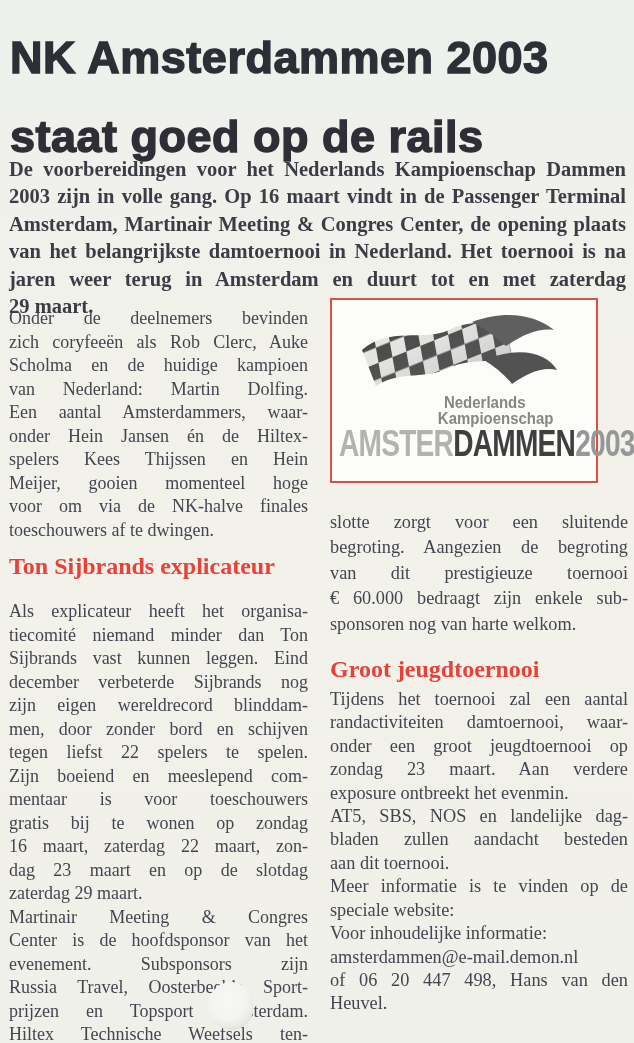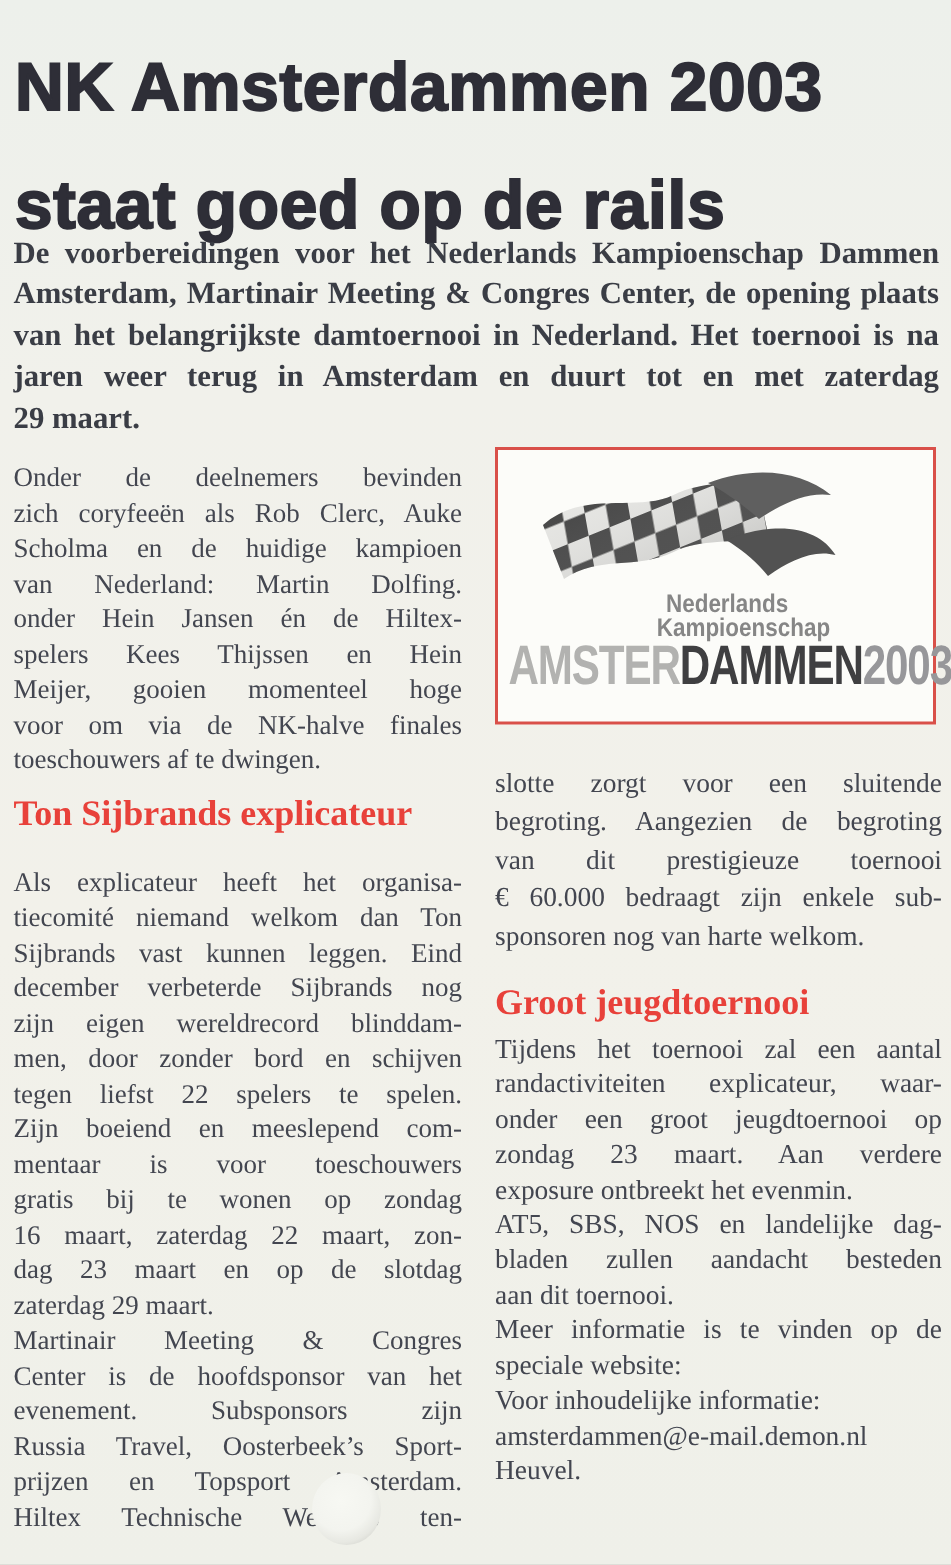--- a/index.html
+++ b/index.html
@@ -33,21 +33,21 @@
     font-size:18.3px; color:#434650; }
   .para-r1 .tline { line-height:25.4px; }
   .para-r2 .tline { line-height:23.4px; }
 
   .red-heading { margin:0; font-family:"Liberation Serif", serif;
     font-weight:700; font-size:24px; line-height:28px; color:#e8413a; }
   .col-left .red-heading { margin:10px 0 20px 0; }
   .col-right .red-heading { margin:18px 0 5px 0; }
 
   
-  .logo-box { position:absolute; left:330px; top:298px; width:294px; height:185px;
+  .logo-box { position:absolute; left:330px; top:298px; width:268px; height:185px;
     box-sizing:border-box; background:#fcfcf9; border:2px solid #d95049; }
   .flag-svg { position:absolute; left:22px; top:8px; }
   .logo-nl { position:absolute; left:112px; top:95px;
     font-family:"Liberation Sans", sans-serif; font-weight:700;
     font-size:17px; line-height:15.5px; color:#868686;
     transform:scaleX(0.88); transform-origin:left top; white-space:nowrap; }
   .logo-nl .nl2 { margin-left:-7px; }
   .wordmark { position:absolute; left:7px; top:124px;
     font-family:"Liberation Sans", sans-serif; font-weight:700;
     font-size:37px; line-height:40px; letter-spacing:-1px;
@@ -67,42 +67,44 @@
 
 <div class="page">
 
   <h1 class="title">
     <span class="title-line">NK Amsterdammen 2003</span>
     <span class="title-line">staat goed op de rails</span>
   </h1>
 
   <div class="intro">
       <div class="tline">De voorbereidingen voor het Nederlands Kampioenschap Dammen</div>
+      <div class="tline">2003 zijn in volle gang. Op 16 maart vindt in de Passenger Terminal</div>
       <div class="tline">Amsterdam, Martinair Meeting &amp; Congres Center, de opening plaats</div>
       <div class="tline">van het belangrijkste damtoernooi in Nederland. Het toernooi is na</div>
       <div class="tline">jaren weer terug in Amsterdam en duurt tot en met zaterdag</div>
       <div class="tline short">29 maart.</div>
     </div>
 
   <div class="col-left">
     <div class="para">
         <div class="tline">Onder de deelnemers bevinden</div>
         <div class="tline">zich coryfeeën als Rob Clerc, Auke</div>
         <div class="tline">Scholma en de huidige kampioen</div>
         <div class="tline">van Nederland: Martin Dolfing.</div>
+        <div class="tline">Een aantal Amsterdammers, waar-</div>
         <div class="tline">onder Hein Jansen én de Hiltex-</div>
         <div class="tline">spelers Kees Thijssen en Hein</div>
         <div class="tline">Meijer, gooien momenteel hoge</div>
         <div class="tline">voor om via de NK-halve finales</div>
         <div class="tline short">toeschouwers af te dwingen.</div>
       </div>
     <h2 class="red-heading">Ton Sijbrands explicateur</h2>
     <div class="para">
         <div class="tline">Als explicateur heeft het organisa-</div>
-        <div class="tline">tiecomité niemand welkom dan Ton</div>
+        <div class="tline">tiecomité niemand minder dan Ton</div>
         <div class="tline">Sijbrands vast kunnen leggen. Eind</div>
         <div class="tline">december verbeterde Sijbrands nog</div>
         <div class="tline">zijn eigen wereldrecord blinddam-</div>
         <div class="tline">men, door zonder bord en schijven</div>
         <div class="tline">tegen liefst 22 spelers te spelen.</div>
         <div class="tline">Zijn boeiend en meeslepend com-</div>
         <div class="tline">mentaar is voor toeschouwers</div>
         <div class="tline">gratis bij te wonen op zondag</div>
         <div class="tline">16 maart, zaterdag 22 maart, zon-</div>
         <div class="tline">dag 23 maart en op de slotdag</div>
@@ -149,30 +151,31 @@
     <div class="para para-r1">
         <div class="tline">slotte zorgt voor een sluitende</div>
         <div class="tline">begroting. Aangezien de begroting</div>
         <div class="tline">van dit prestigieuze toernooi</div>
         <div class="tline">€ 60.000 bedraagt zijn enkele sub-</div>
         <div class="tline short">sponsoren nog van harte welkom.</div>
       </div>
     <h2 class="red-heading">Groot jeugdtoernooi</h2>
     <div class="para para-r2">
         <div class="tline">Tijdens het toernooi zal een aantal</div>
-        <div class="tline">randactiviteiten explicateur, waar-</div>
+        <div class="tline">randactiviteiten damtoernooi, waar-</div>
         <div class="tline">onder een groot jeugdtoernooi op</div>
         <div class="tline">zondag 23 maart. Aan verdere</div>
         <div class="tline short">exposure ontbreekt het evenmin.</div>
         <div class="tline">AT5, SBS, NOS en landelijke dag-</div>
         <div class="tline">bladen zullen aandacht besteden</div>
         <div class="tline short">aan dit toernooi.</div>
         <div class="tline">Meer informatie is te vinden op de</div>
         <div class="tline short">speciale website:</div>
         <div class="tline short">Voor inhoudelijke informatie:</div>
         <div class="tline short">amsterdammen@e-mail.demon.nl</div>
+        <div class="tline">of 06 20 447 498, Hans van den</div>
         <div class="tline short">Heuvel.</div>
       </div>
   </div>
 
   <div class="hole-punch"></div>
 
 </div>
 
 </body></html>

